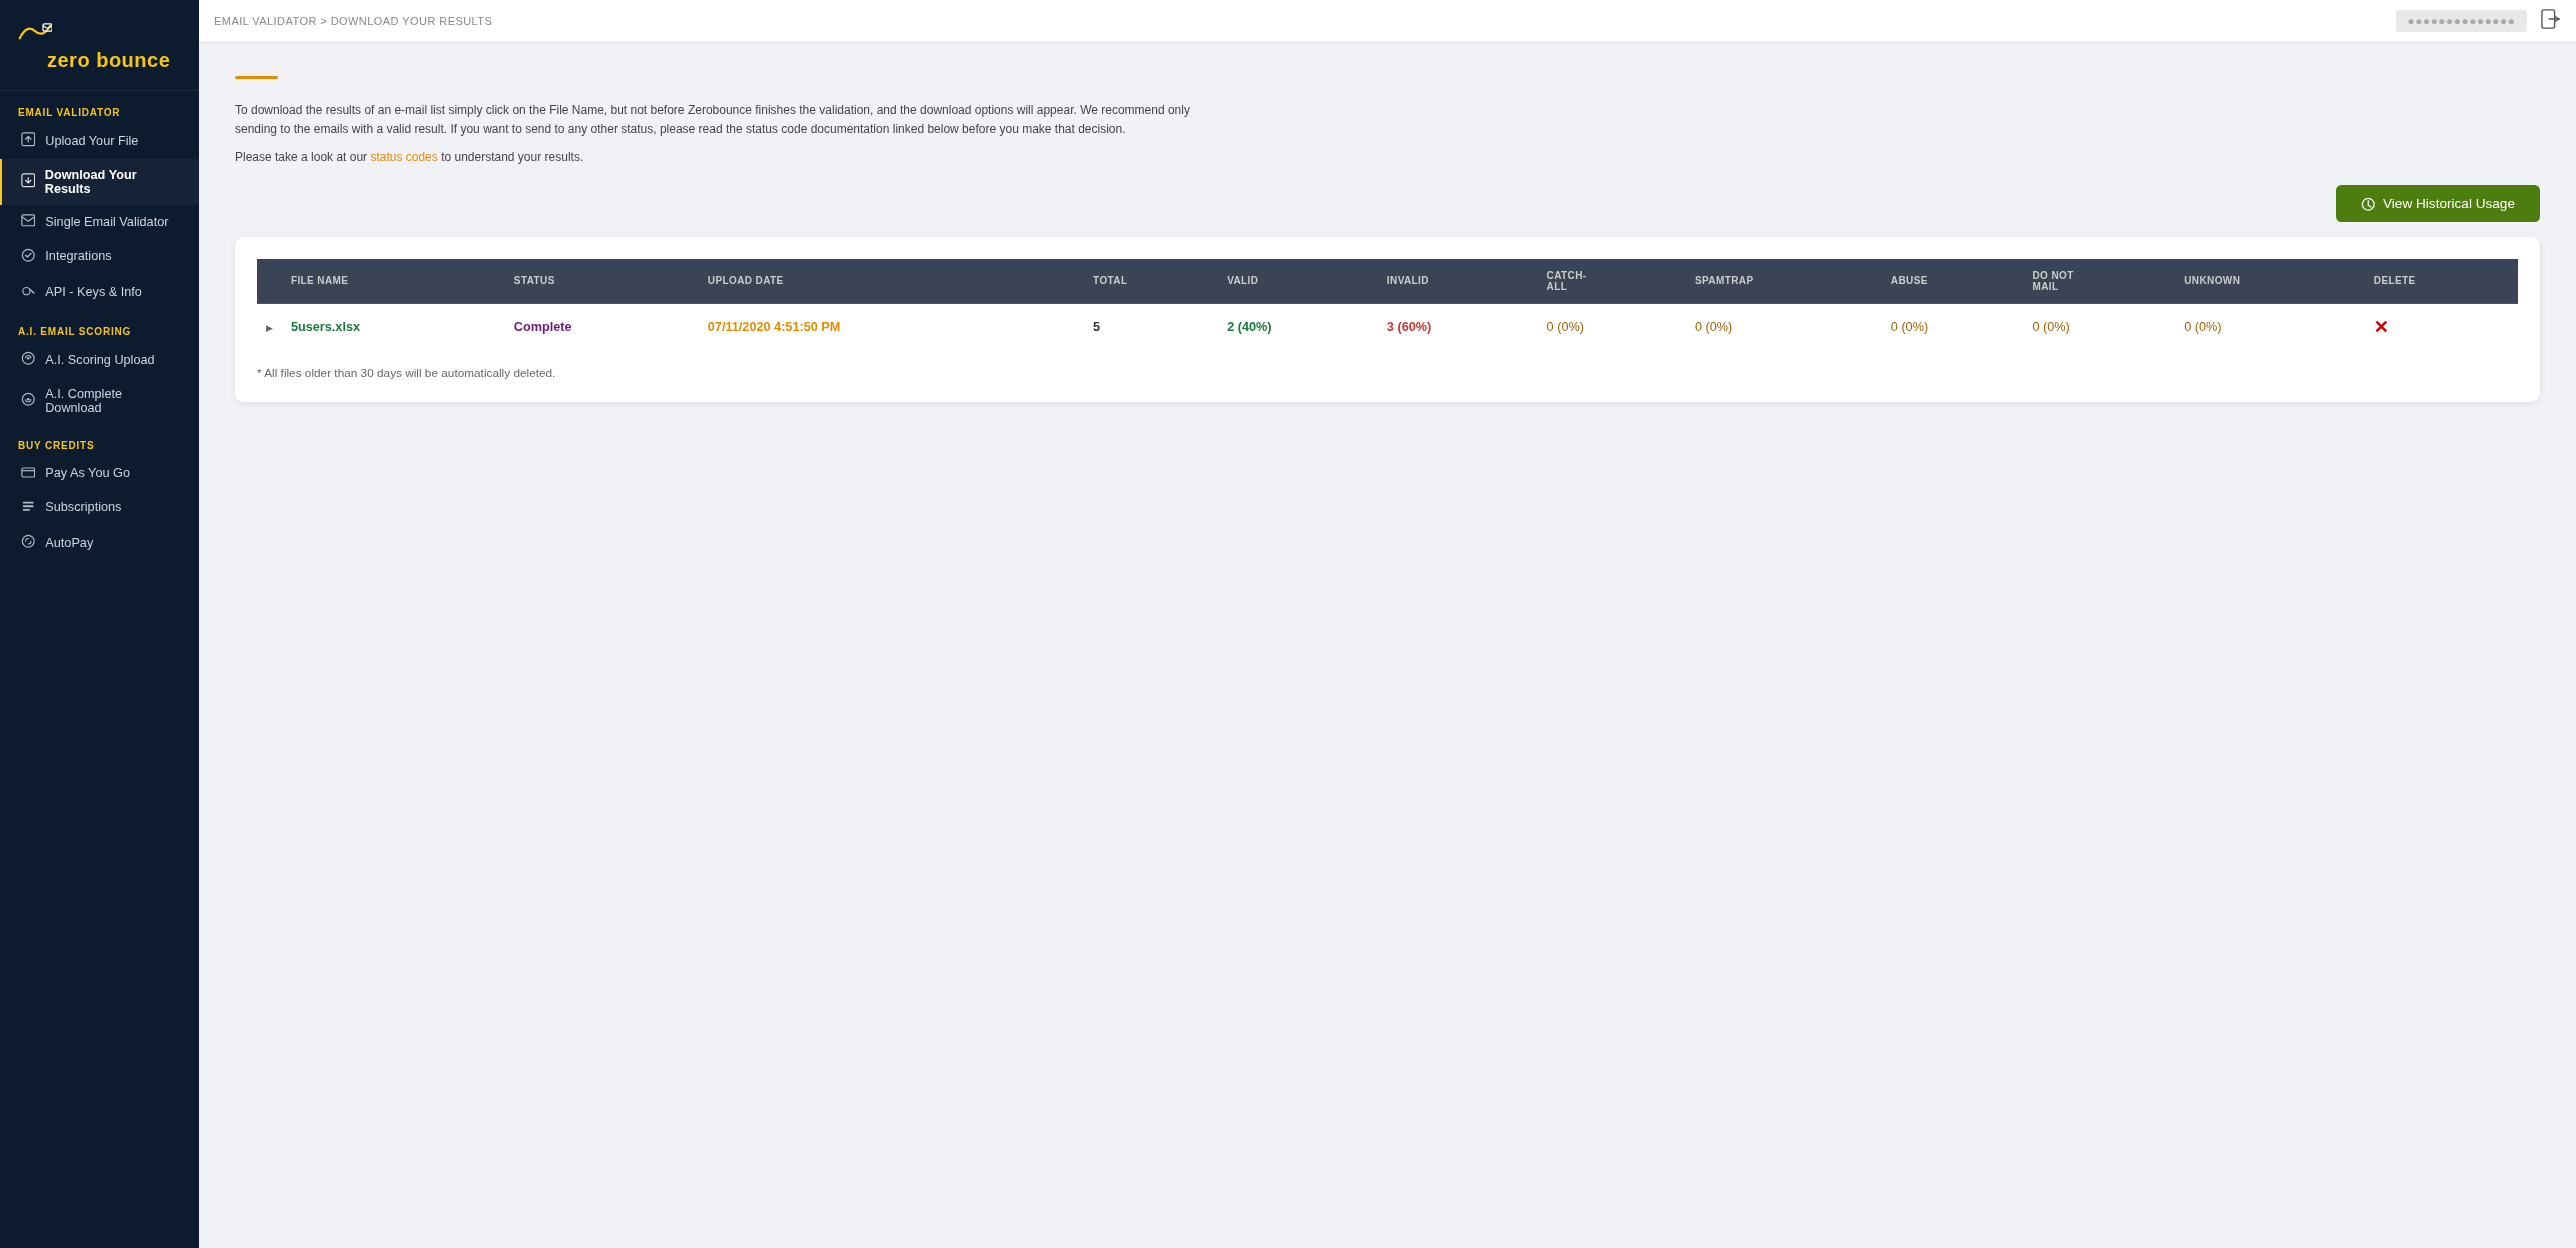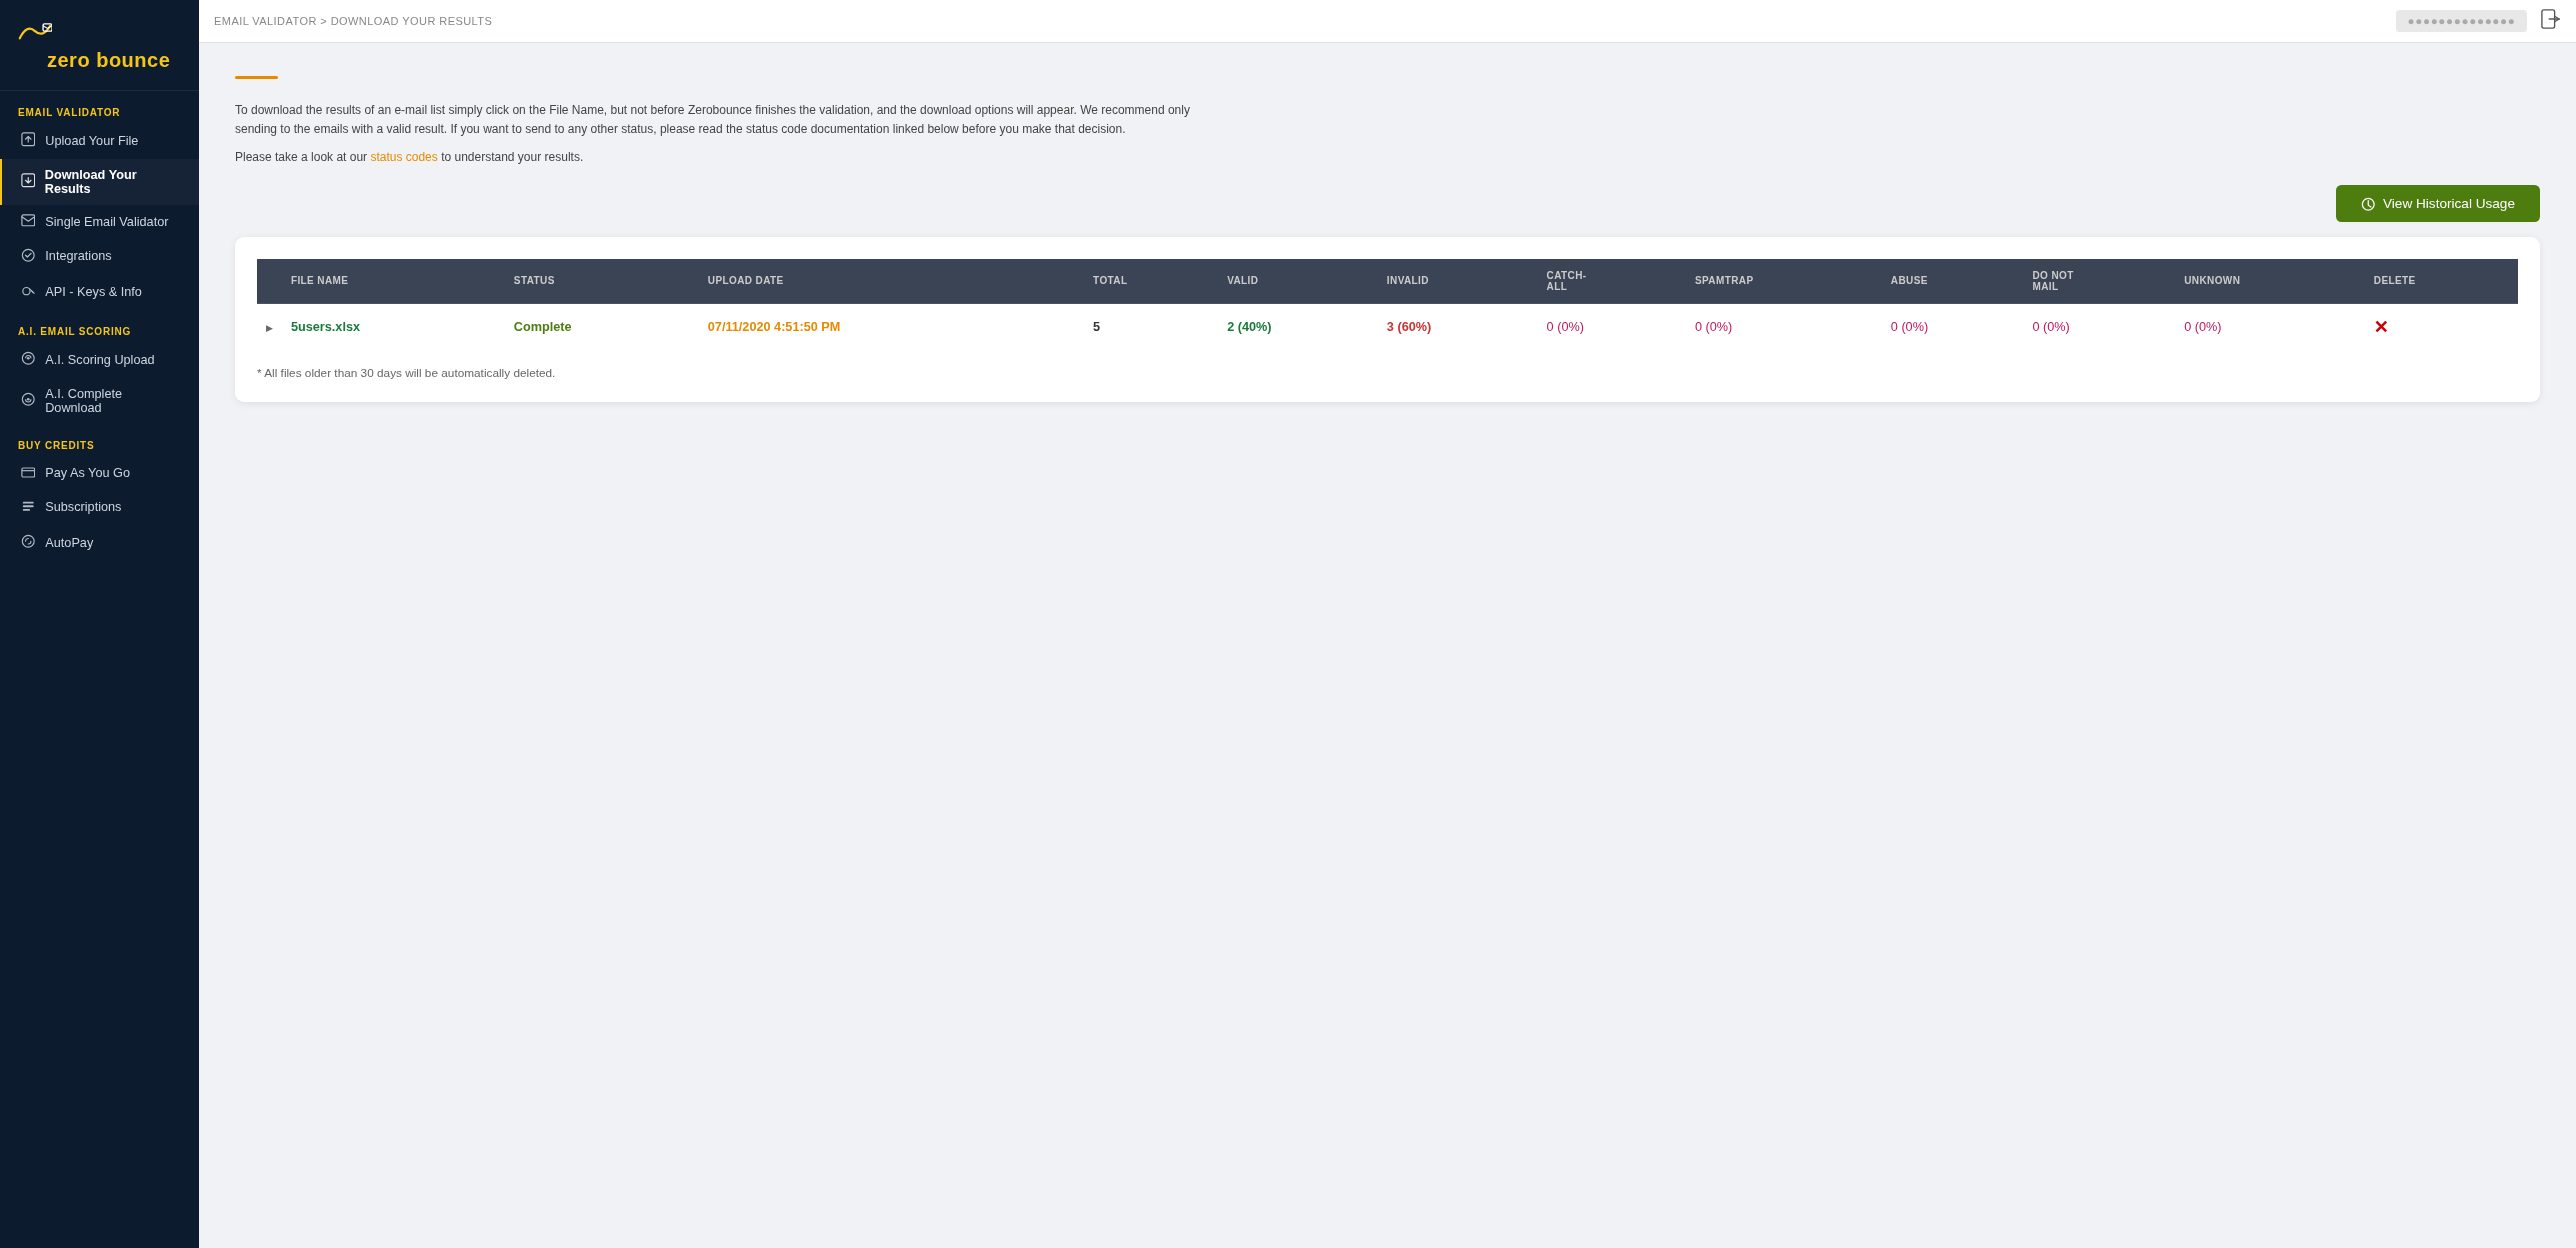--- a/index.html
+++ b/index.html
@@ -213,24 +213,24 @@
       width: 18px; text-align: center;
     }
 
     .file-link {
       color: #1a7a3a;
       font-weight: 600;
       font-size: 12.7px;
       text-decoration: none;
     }
 
-    .status-complete { color: #4d7c0f; font-weight: 700; font-size: 12.7px; margin-top: 42px; }
+    .status-complete { color: #701a75; font-weight: 700; font-size: 12.7px; margin-top: 42px; }
     .valid-count { color: #1a7a3a; font-weight: 600; }
     .invalid-count { color: #cc3333; font-weight: 600; }
-    .zero-count { color: #be185d; }
+    .zero-count { color: #a16207; }
     .delete-btn { color: #cc0000; font-size: 18px; cursor: pointer; font-weight: 700; }
 
     .triangle-icon { color: #666; font-size: 9px; }
 
     .table-note {
       font-size: 11.8px;
       color: #666;
       margin-top: 14.5px;
     }
 

